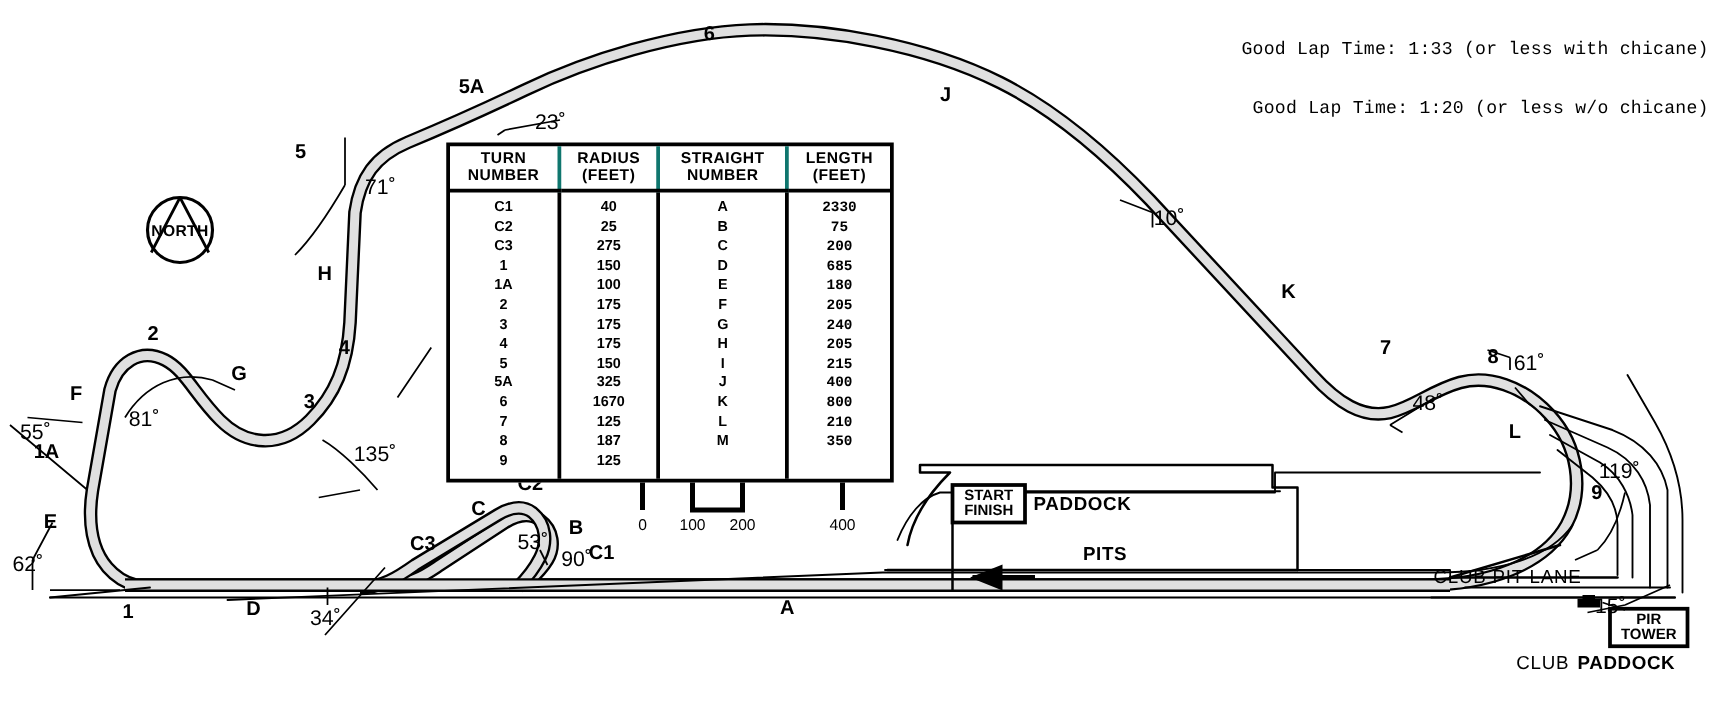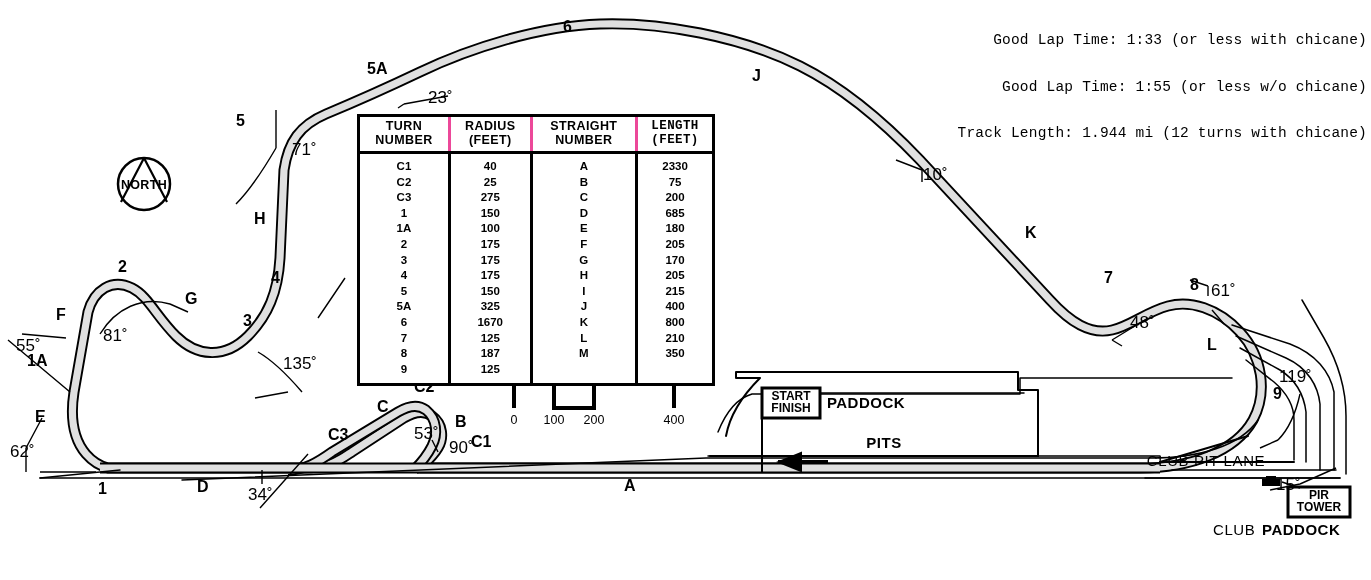--- a/index.html
+++ b/index.html
@@ -109,46 +109,45 @@
     border-collapse: collapse;
     font-family: "Liberation Sans", sans-serif;
   }
   .spec-table th {
     font-size: 12.5px;
     font-weight: bold;
     letter-spacing: 0.4px;
     text-align: center;
     padding: 3px 2px 4px 2px;
     border-bottom: 3px solid #000;
-    border-right: 3px solid #ec4899;
+    border-right: 3px solid #0f766e;
     line-height: 13.5px;
     white-space: pre-line;
   }
-  .spec-table th:last-child { border-right: none; font-family: Liberation Mono, monospace; }
+  .spec-table th:last-child { border-right: none; }
   .spec-table td {
     font-size: 11.5px;
     font-weight: bold;
     text-align: center;
     border-right: 3px solid #000;
     line-height: 15.6px;
     vertical-align: top;
     padding: 5px 0 6px 0;
   }
-  .spec-table td:last-child { border-right: none; }
+  .spec-table td:last-child { border-right: none; font-family: Liberation Mono, monospace; }
   .colcell div { line-height: 15.6px; }
 </style>
 </head>
 <body>
 
 <div id="root">
 
   <div class="header-stats">
     <div>Good Lap Time: 1:33 (or less with chicane)</div>
-    <div>Good Lap Time: 1:55 (or less w/o chicane)</div>
-    <div>Track Length: 1.944 mi (12 turns with chicane)</div>
+    <div>Good Lap Time: 1:20 (or less w/o chicane)</div>
   </div>
 
   <svg id="map" viewBox="0 0 1371 580">
     <defs>
       <pattern id="stipple" width="4" height="4" patternUnits="userSpaceOnUse">
         <rect width="4" height="4" fill="#ffffff"></rect>
         <circle cx="1" cy="1" r="0.7" fill="#4a4a4a"></circle>
         <circle cx="3" cy="3" r="0.55" fill="#6a6a6a"></circle>
       </pattern>
       <marker id="arrowsm" markerWidth="7" markerHeight="7" refX="6" refY="3.2" orient="auto">
@@ -439,21 +438,21 @@
               <div>L</div>
               <div>M</div>
             </td>
           <td class="colcell" id="col-lengths">
               <div>2330</div>
               <div>75</div>
               <div>200</div>
               <div>685</div>
               <div>180</div>
               <div>205</div>
-              <div>170</div>
+              <div>240</div>
               <div>205</div>
               <div>215</div>
               <div>400</div>
               <div>800</div>
               <div>210</div>
               <div>350</div>
             </td>
         </tr>
       </tbody>
     </table>

